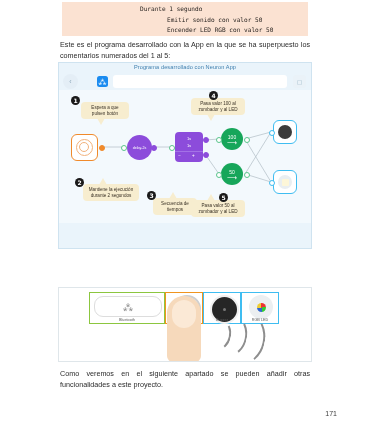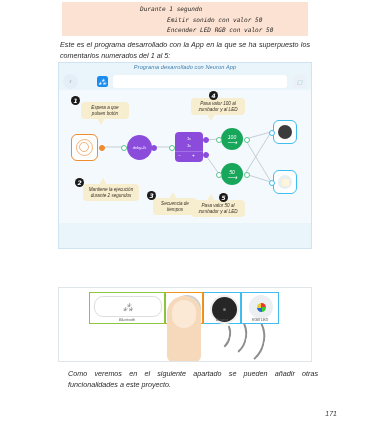--- a/index.html
+++ b/index.html
@@ -7,21 +7,20 @@
     width:370px;height:423px;
     background:#ffffff;
     font-family:"Liberation Sans", sans-serif;
     color:#221f1f;
     overflow:hidden;
     position:relative;
   }
   .page{
     position:absolute;inset:0;
     padding:8px;
-    font-style:italic;
   }
 
   
   .codeblock{
     position:absolute;left:62px;top:2px;width:246px;height:34px;
     background:#fbe2d2;
     font-family:"DejaVu Sans Mono","Liberation Mono",monospace;
     font-size:6.1px;
     line-height:10.6px;
     color:#2a2522;
@@ -35,21 +34,21 @@
   
   .para{
     position:absolute;
     font-size:7.2px;
     line-height:10.6px;
     text-align:justify;
     color:#2b2b2b;
   }
   #para-intro{left:60px;top:40px;width:250px;}
   #para-mid{left:60px;top:258px;width:250px;}
-  #para-end{left:68px;top:369px;width:250px;}
+  #para-end{left:60px;top:369px;width:250px;}
 
   
   .appfig{
     position:absolute;left:58px;top:62px;width:254px;height:187px;
     background:#eaf4fb;
     border:1px solid #cfe3f0;
     box-sizing:border-box;
     overflow:hidden;
   }
   .app-title{

